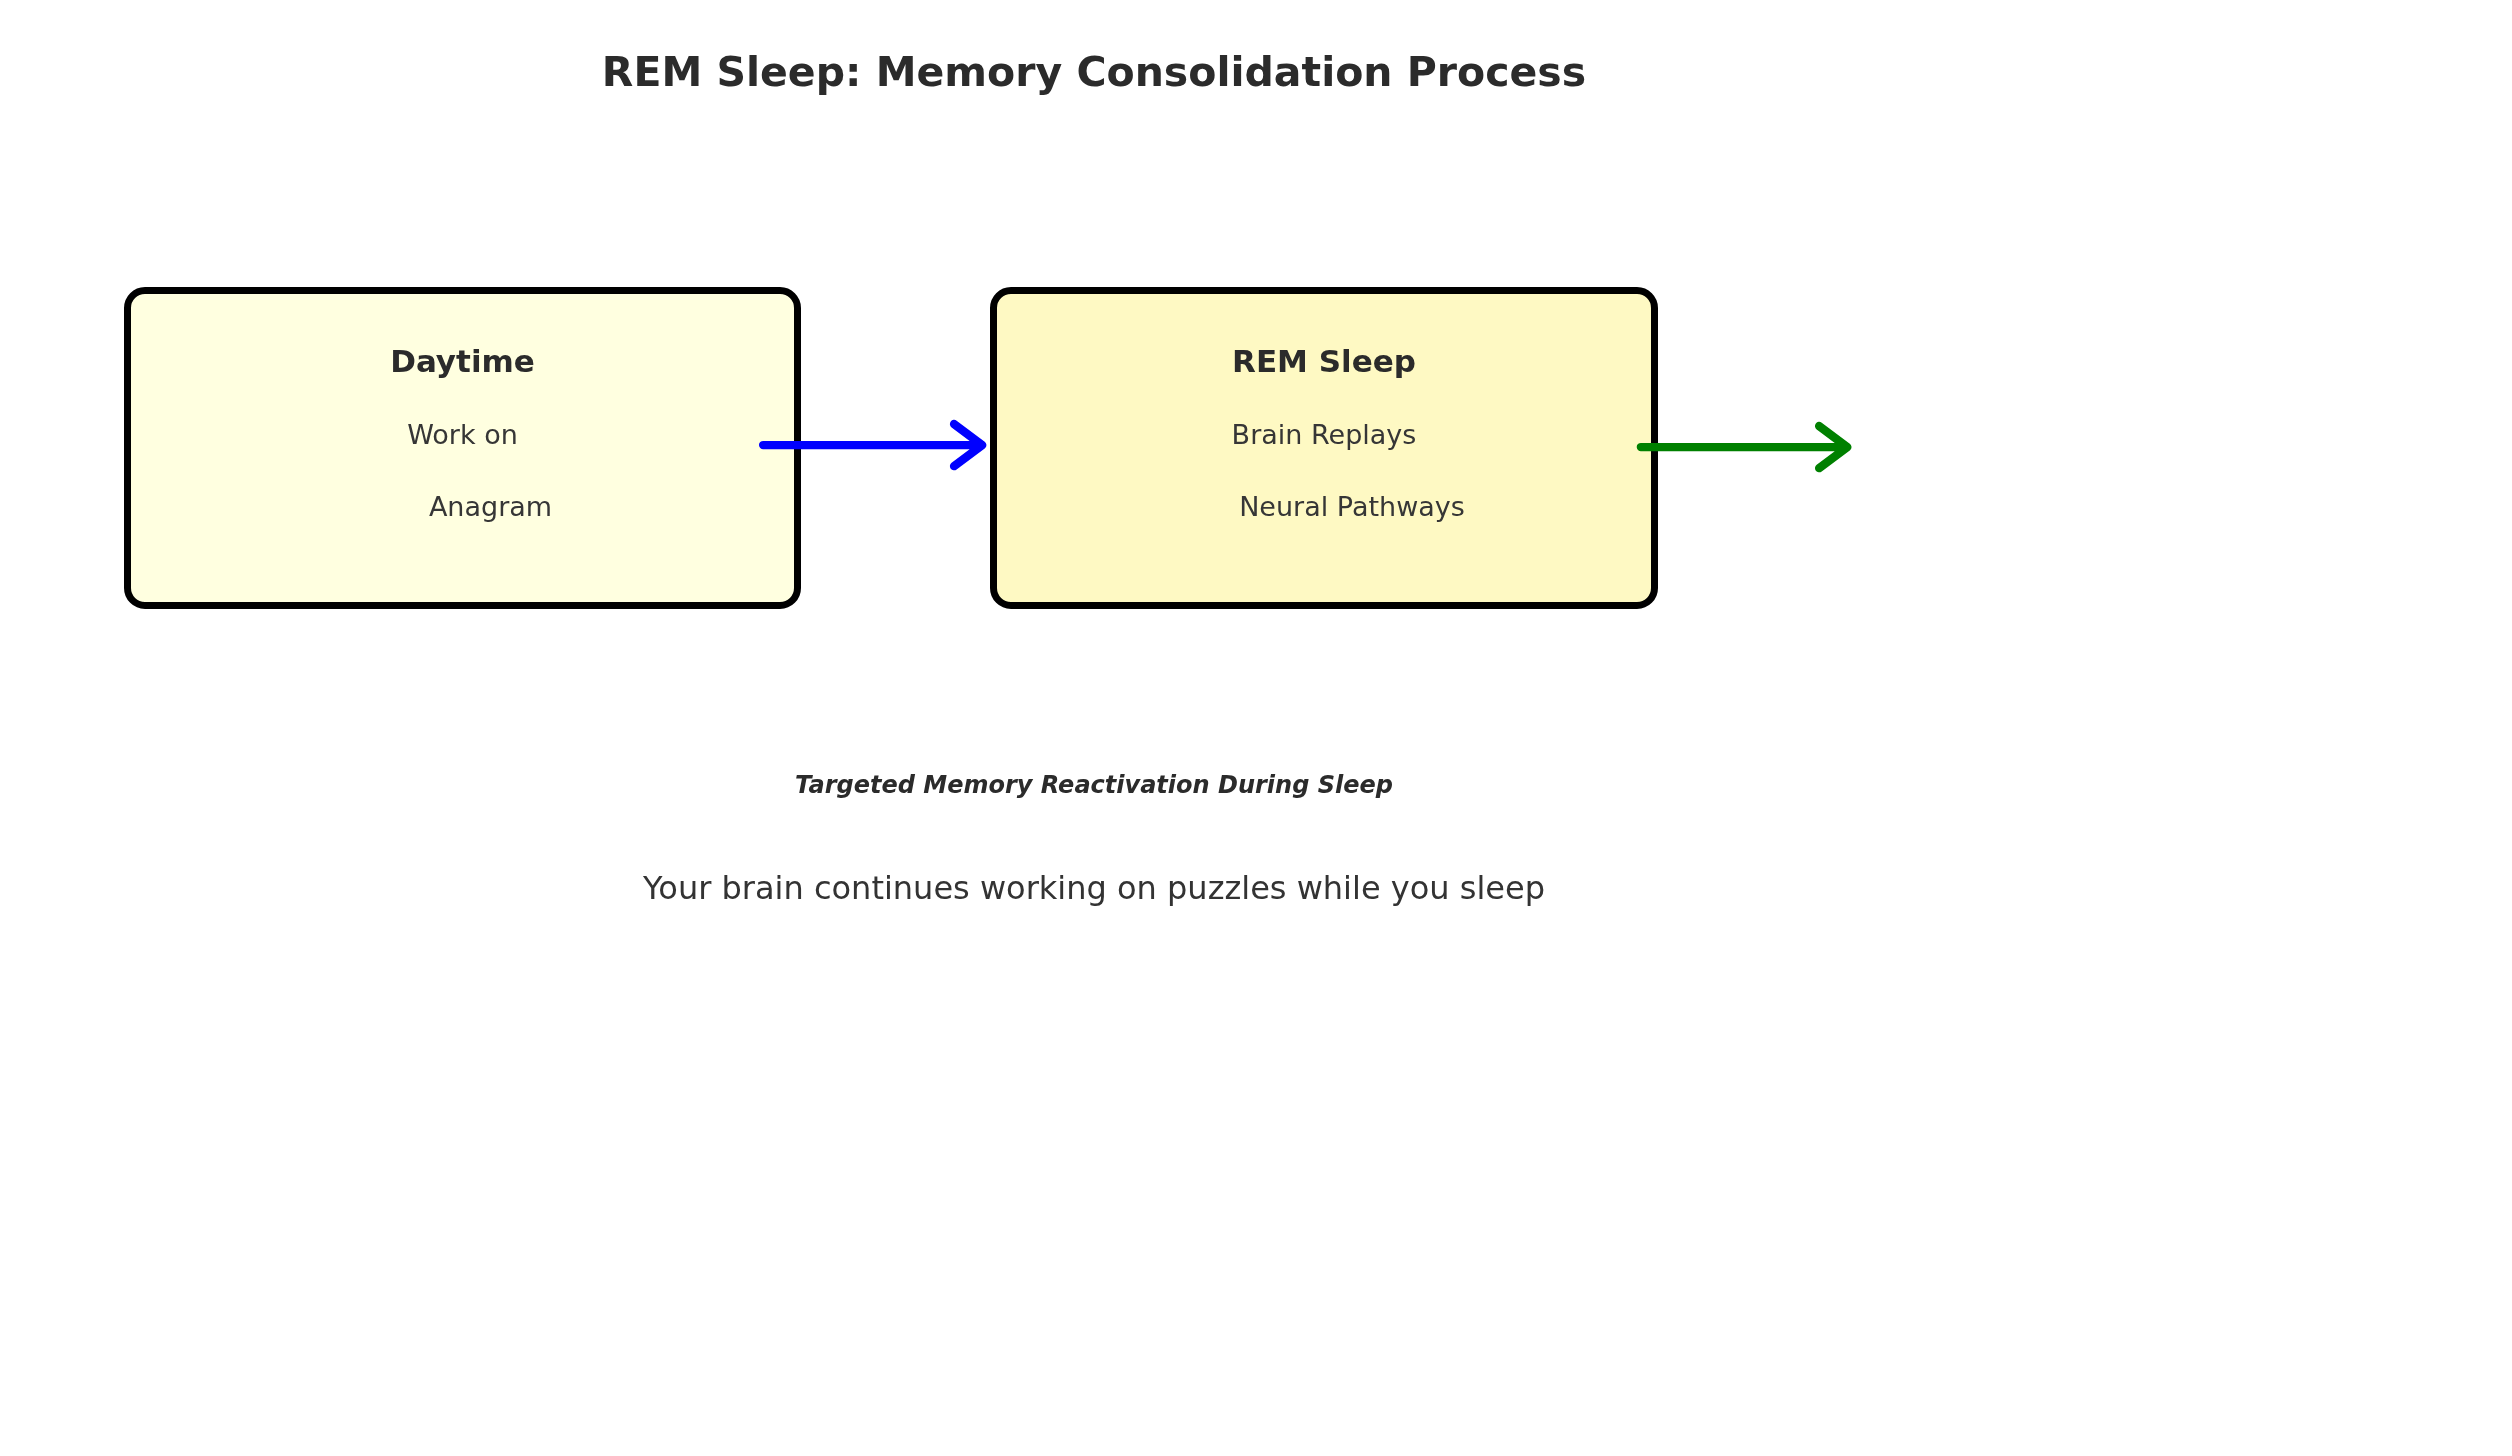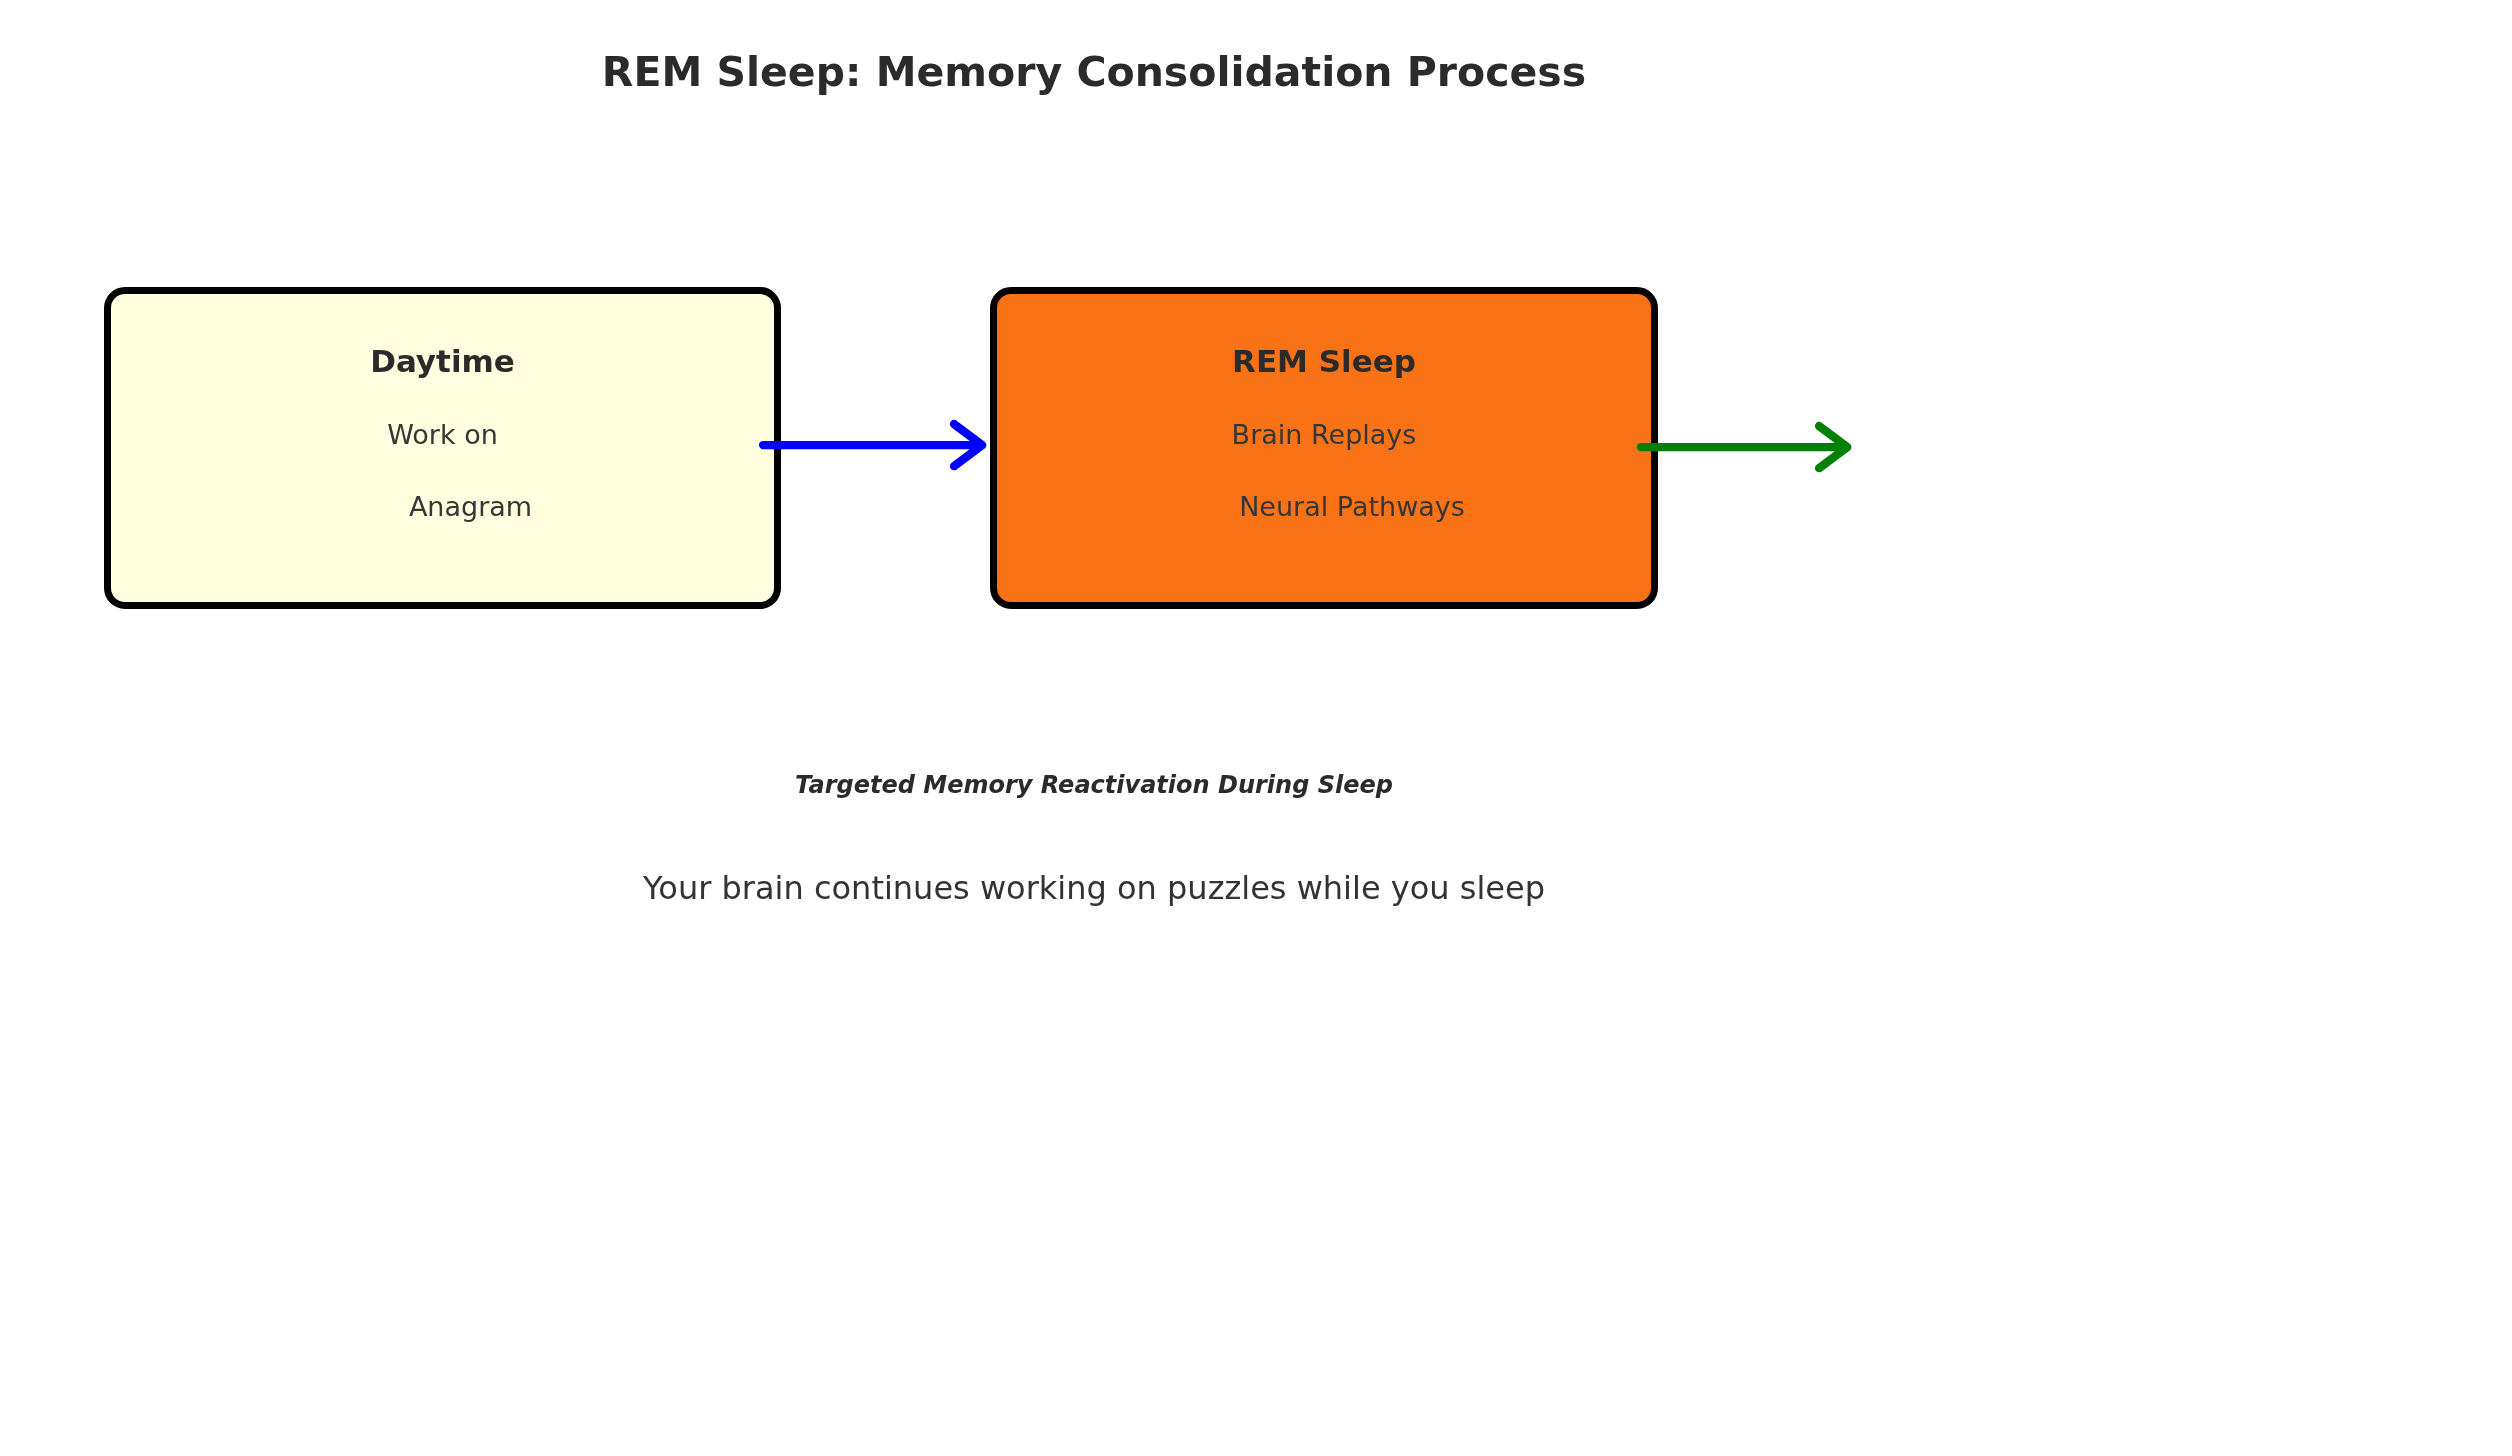--- a/index.html
+++ b/index.html
@@ -21,21 +21,21 @@
     color: #2b2b2b;
   }
   .stage {
     position: absolute;
     top: 287px;
     height: 322px;
     border: 7px solid #000000;
     border-radius: 21px;
     box-sizing: border-box;
   }
-  #box-daytime { left: 104px;  width: 677px; padding-left: 24px; }
+  #box-daytime { left: 124px;  width: 677px; padding-left: 24px; }
   #box-rem     { left: 990px; width: 668px; }
   #box-morning { left: 1849px; width: 552px; }
   .stage .heading {
     position: absolute; top: 50px; left: 0; width: 100%;
     text-align: center;
     font-size: 31px; font-weight: bold; line-height: 35px;
     color: #2b2b2b;
   }
   .stage .line1, .stage .line2 {
     position: absolute; left: 0; width: 100%;
@@ -73,21 +73,21 @@
   <div class="stage" id="box-daytime" style="background-color: rgb(255, 255, 224);">
     <div class="heading">Daytime</div>
     <div class="line1">Work on</div>
     <div class="line2">Anagram</div>
   </div>
 
   <svg class="arrow" style="left:756px; top:410px;" width="239" height="73" viewBox="0 0 340 104">
     <path d="M10 50 H315 M282 20 L322 50 L282 80" style="stroke: rgb(0, 0, 255);"></path>
   </svg>
 
-  <div class="stage" id="box-rem" style="background-color: #f97316;">
+  <div class="stage" id="box-rem" style="background-color: #fef9c3;">
     <div class="heading">REM Sleep</div>
     <div class="line1">Brain Replays</div>
     <div class="line2">Neural Pathways</div>
   </div>
 
   <svg class="arrow" style="left:1633px; top:412px;" width="225" height="73" viewBox="0 0 320 104">
     <path d="M11 50 H290 M265 20 L305 50 L265 80" style="stroke: rgb(0, 128, 0);"></path>
   </svg>
 
 

